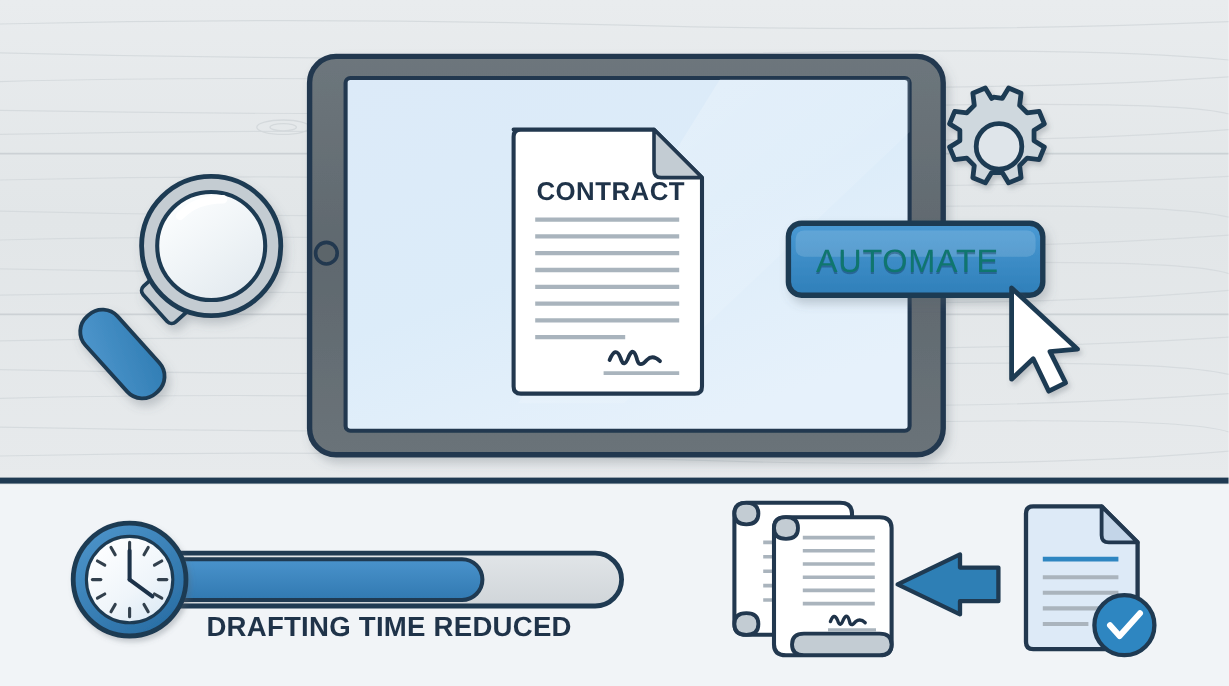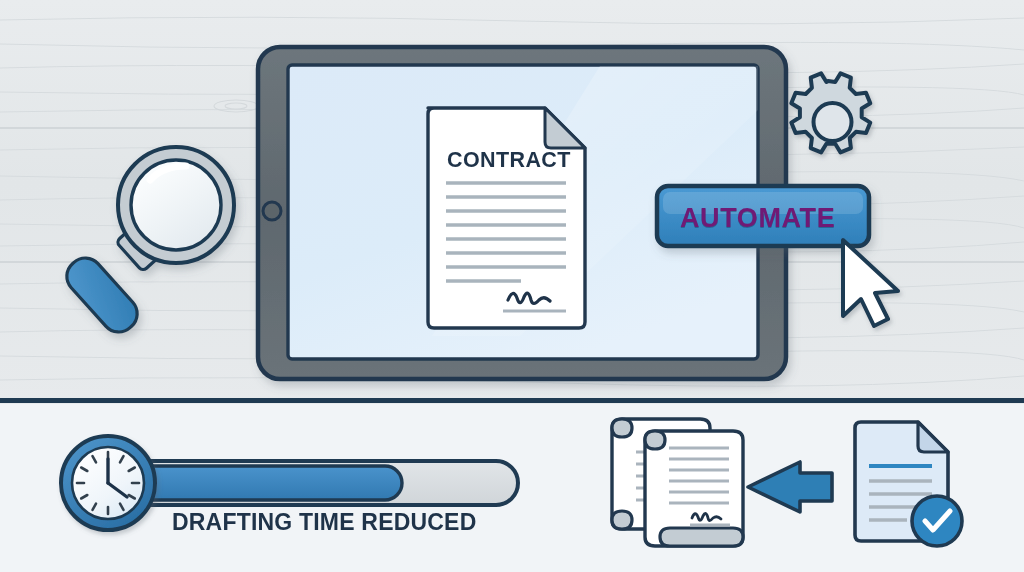--- a/index.html
+++ b/index.html
@@ -1,21 +1,21 @@
 <!DOCTYPE html>
 <html><head>
 <meta charset="utf-8">
 <style>
   html,body{margin:0;padding:0;background:#fff;}
   body{width:1024px;height:572px;overflow:hidden;font-family:"Liberation Sans",sans-serif;}
   #stage{position:relative;width:1024px;height:572px;overflow:hidden;background:#eceff1;}
   #stage svg.layer{position:absolute;left:0;top:0;width:1024px;height:572px;}
   .txt{position:absolute;white-space:nowrap;font-family:"Liberation Sans",sans-serif;}
   #contract-title{left:447px;top:148px;font-size:21.5px;font-weight:bold;color:#1f3349;letter-spacing:.4px;}
-  #automate-label{left:680px;top:203px;font-size:27px;font-weight:bold;color:#701a75;letter-spacing:.6px;
+  #automate-label{left:680px;top:203px;font-size:27px;font-weight:normal;color:#0f766e;letter-spacing:.6px;
       text-shadow:0 1px 0 rgba(10,40,70,.35);}
   #metric-label{left:172px;top:509px;font-size:23px;font-weight:bold;color:#1f3349;letter-spacing:.2px;text-align:center;}
 </style>
 </head>
 <body>
 
 <div id="stage">
 
   <svg class="layer" viewBox="0 0 1024 572">
     <defs>

